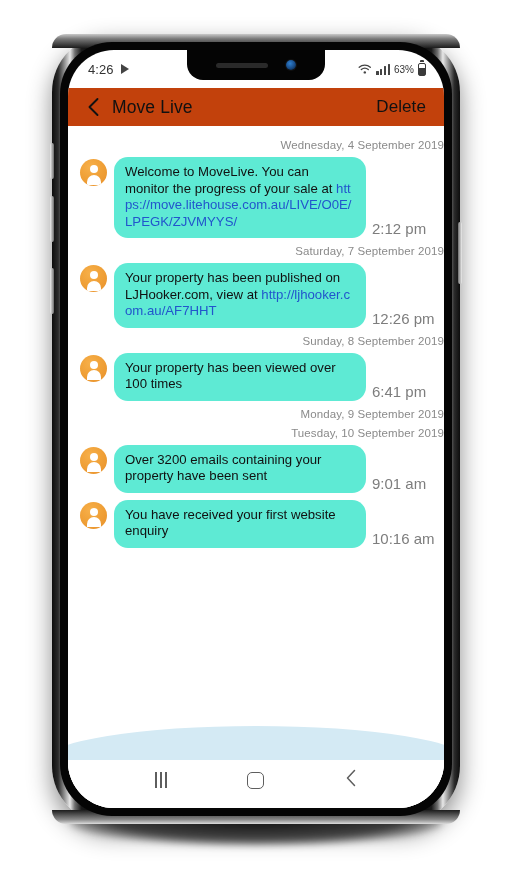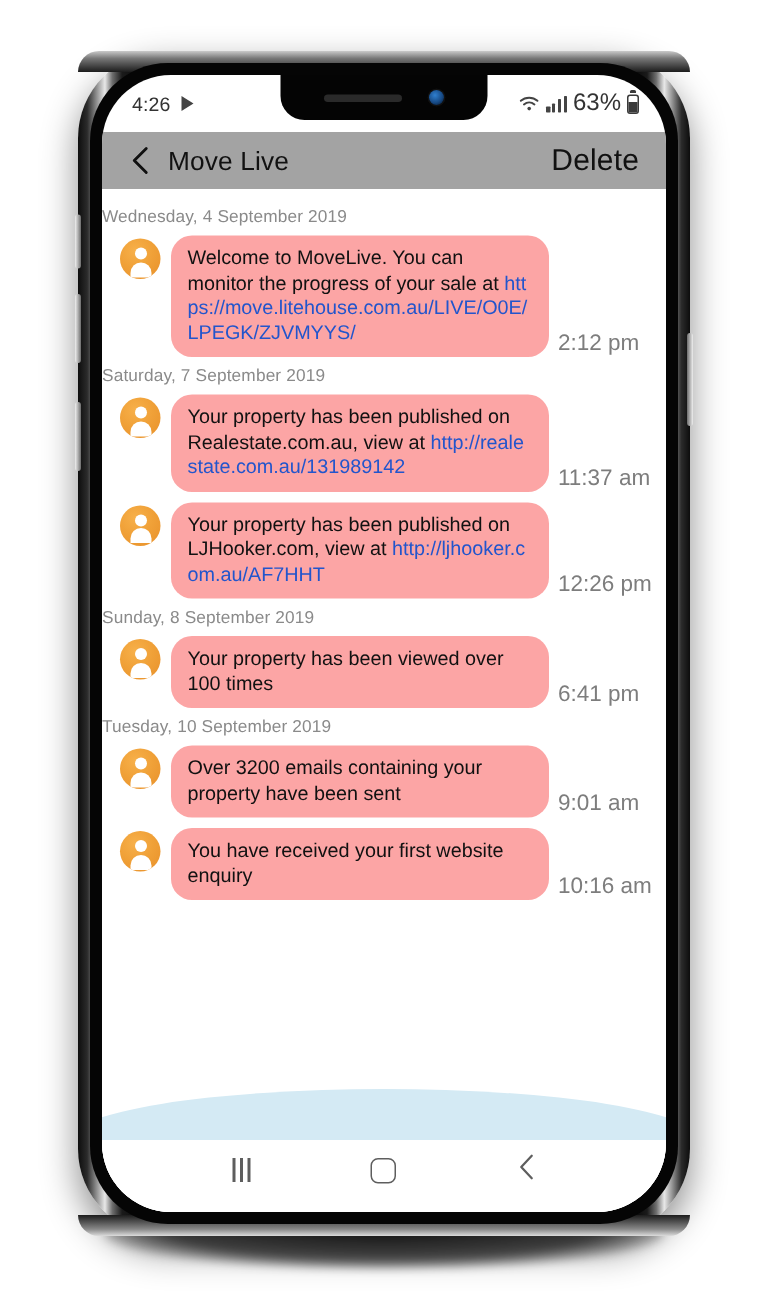--- a/index.html
+++ b/index.html
@@ -143,21 +143,21 @@
   }
   .status-left { display: flex; align-items: center; gap: 7px; }
   .status-time { font-size: 13px; color: #333; letter-spacing: 0.1px; }
   .play-glyph {
     width: 0; height: 0;
     border-left: 8px solid #444;
     border-top: 5px solid transparent;
     border-bottom: 5px solid transparent;
   }
   .status-right { display: flex; align-items: center; gap: 4px; }
-  .battery-text { font-size: 16px; color: #333; }
+  .battery-text { font-size: 10px; color: #333; }
 
   .sig-bars { display: flex; align-items: flex-end; gap: 1.4px; height: 11px; }
   .sig-bars i { width: 2.4px; background: #444; display: block; border-radius: 0.5px; }
   .sig-bars i:nth-child(1) { height: 4px; }
   .sig-bars i:nth-child(2) { height: 6px; }
   .sig-bars i:nth-child(3) { height: 8.5px; }
   .sig-bars i:nth-child(4) { height: 11px; }
 
   .batt-ico {
     width: 8px; height: 13px;
@@ -178,56 +178,56 @@
 
   
   .app-header {
     position: absolute;
     left: 0; right: 0;
     top: 38px;
     height: 38px;
     display: flex;
     align-items: center;
     padding: 0 18px 0 14px;
-    background: #a3a3a3;
+    background: #c2410c;
     z-index: 25;
   }
   .back-chevron {
     width: 22px; height: 22px;
     display: flex; align-items: center; justify-content: center;
     cursor: pointer;
   }
   .back-chevron svg { display: block; }
   .header-title {
     font-size: 17.5px;
     color: #111;
     margin-left: 8px;
     letter-spacing: 0.1px;
   }
   .header-action {
     margin-left: auto;
-    font-size: 20px;
+    font-size: 17px;
     color: #111;
     cursor: pointer;
     letter-spacing: 0.1px;
   }
 
   
   .conversation {
     position: absolute;
     left: 0; right: 0;
     top: 76px;
     bottom: 0;
     background: #ffffff;
     padding: 6px 0 0 0;
     overflow: hidden;
   }
 
   .date-sep {
-    text-align: left;
+    text-align: right;
     font-size: 11.5px;
     color: #8a8a8a;
     margin: 7px 0 6px 0;
     letter-spacing: 0.1px;
   }
 
   .msg-row {
     display: flex;
     align-items: flex-start;
     padding: 0 6px 0 12px;
@@ -254,21 +254,21 @@
   .avatar .body {
     position: absolute;
     left: 50%; transform: translateX(-50%);
     top: 15.5px;
     width: 14px; height: 10px;
     border-radius: 7px 7px 0 0;
     background: #fff;
   }
 
   .bubble {
-    background: #fca5a5;
+    background: #5eead4;
     border-radius: 14px;
     padding: 7px 11px 8px 11px;
     margin-left: 7px;
     max-width: 252px;
     font-size: 13.2px;
     line-height: 16.5px;
     color: #111;
     word-break: break-word;
   }
   .bubble .link {
@@ -391,45 +391,38 @@
         <div class="date-sep">Wednesday, 4 September 2019</div>
         <div class="msg-row">
           <div class="avatar">
             <span class="head"></span>
             <span class="body"></span>
           </div>
           <div class="bubble"><span>Welcome to MoveLive. You can monitor the progress of your sale at </span><span class="link">https://move.litehouse.com.au/LIVE/O0E/LPEGK/ZJVMYYS/</span></div>
           <div class="timestamp">2:12 pm</div>
         </div>
         <div class="date-sep">Saturday, 7 September 2019</div>
-        <div class="msg-row">
-          <div class="avatar">
-            <span class="head"></span>
-            <span class="body"></span>
-          </div>
-          <div class="bubble"><span>Your property has been published on Realestate.com.au, view at </span><span class="link">http://realestate.com.au/131989142</span></div>
-          <div class="timestamp">11:37 am</div>
-        </div>
         <div class="msg-row">
           <div class="avatar">
             <span class="head"></span>
             <span class="body"></span>
           </div>
           <div class="bubble"><span>Your property has been published on LJHooker.com, view at </span><span class="link">http://ljhooker.com.au/AF7HHT</span></div>
           <div class="timestamp">12:26 pm</div>
         </div>
         <div class="date-sep">Sunday, 8 September 2019</div>
         <div class="msg-row">
           <div class="avatar">
             <span class="head"></span>
             <span class="body"></span>
           </div>
           <div class="bubble"><span>Your property has been viewed over 100 times</span></div>
           <div class="timestamp">6:41 pm</div>
         </div>
+        <div class="date-sep">Monday, 9 September 2019</div>
         <div class="date-sep">Tuesday, 10 September 2019</div>
         <div class="msg-row">
           <div class="avatar">
             <span class="head"></span>
             <span class="body"></span>
           </div>
           <div class="bubble"><span>Over 3200 emails containing your property have been sent</span></div>
           <div class="timestamp">9:01 am</div>
         </div>
         <div class="msg-row">

